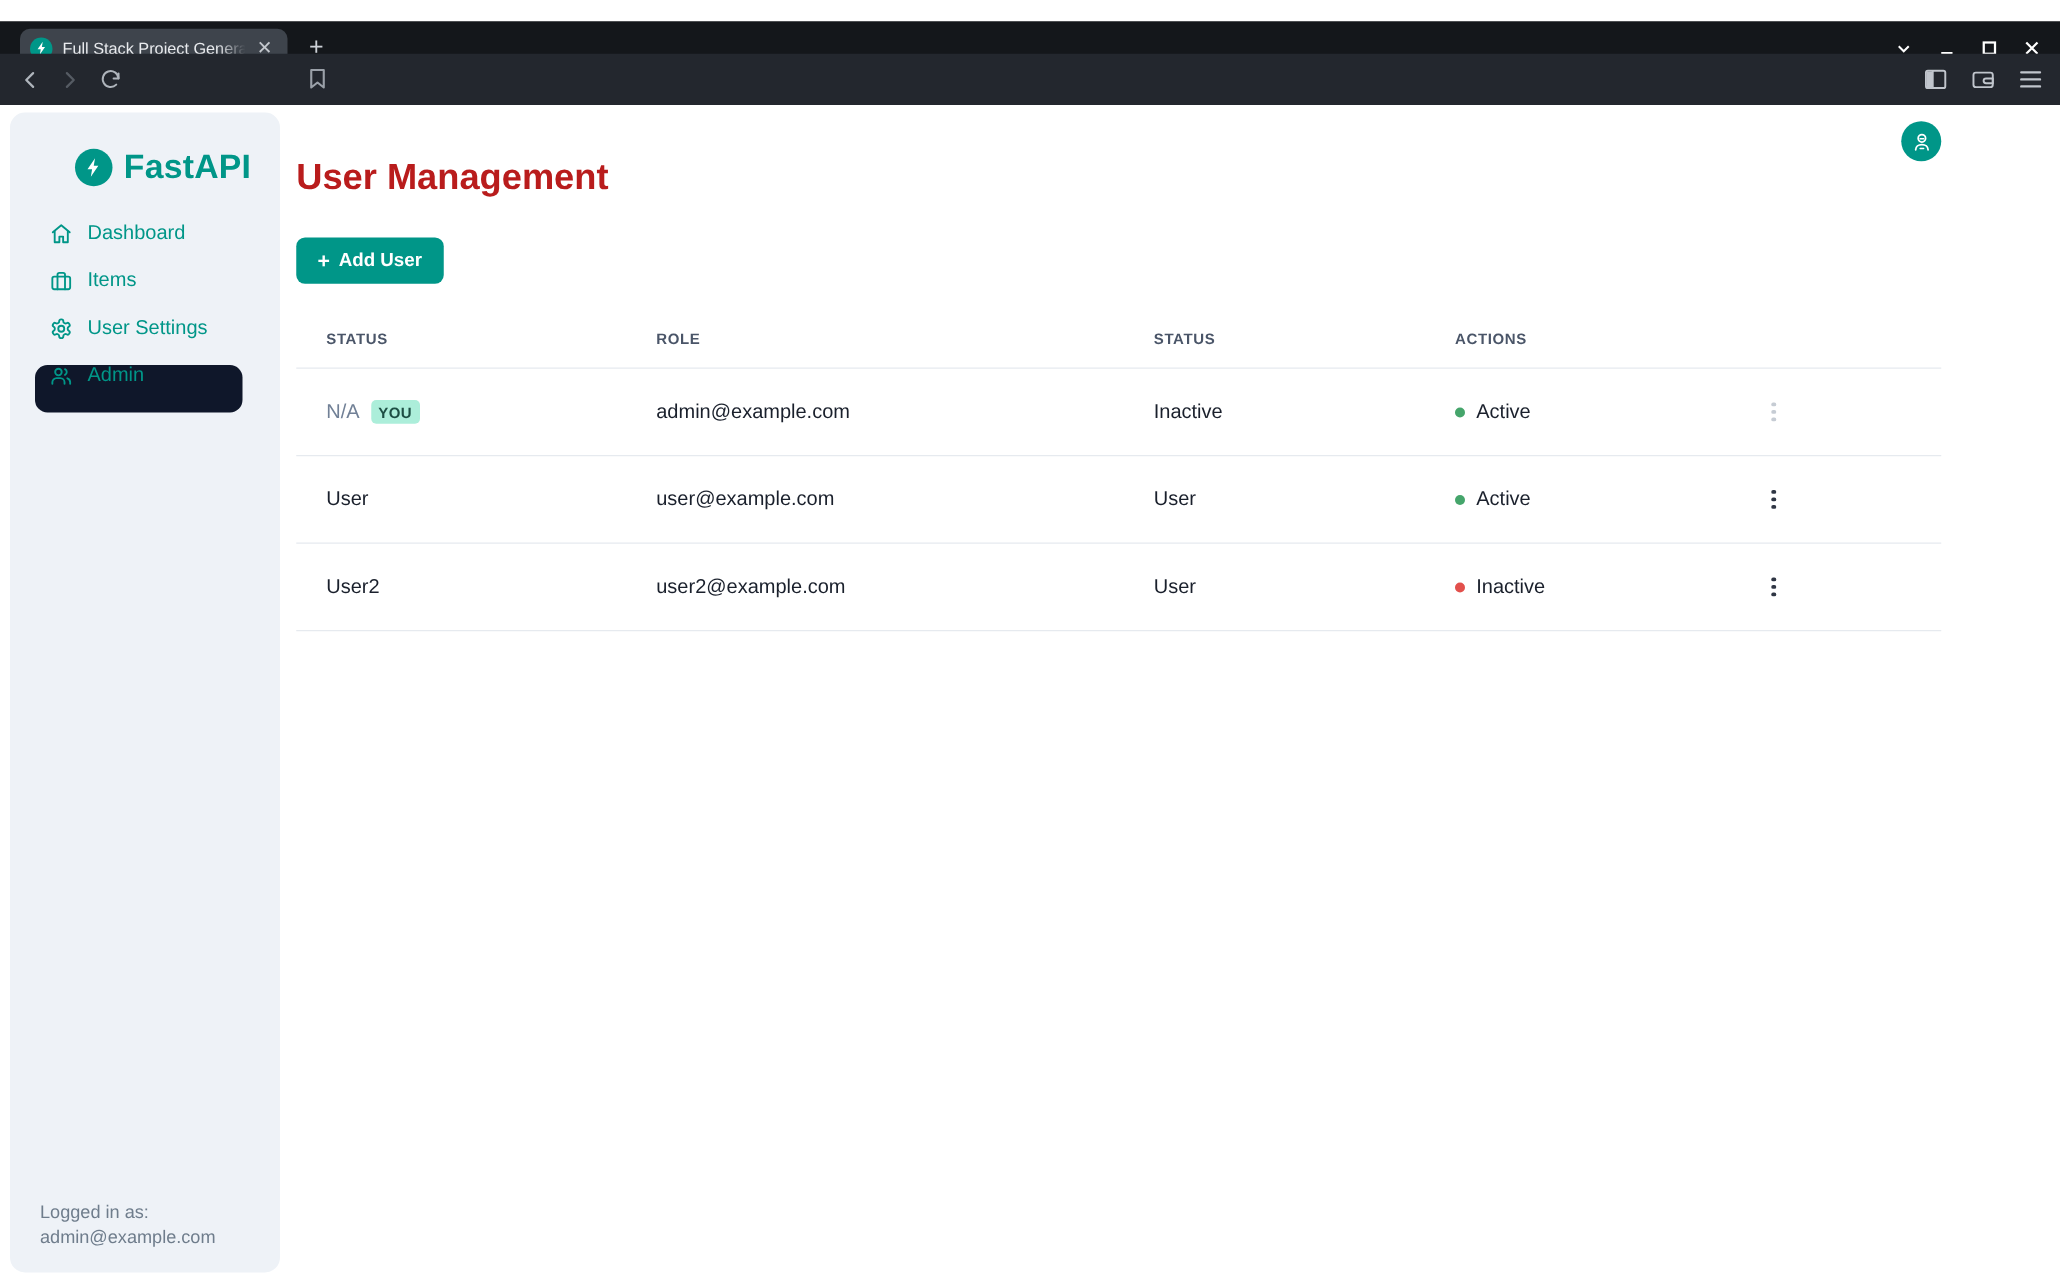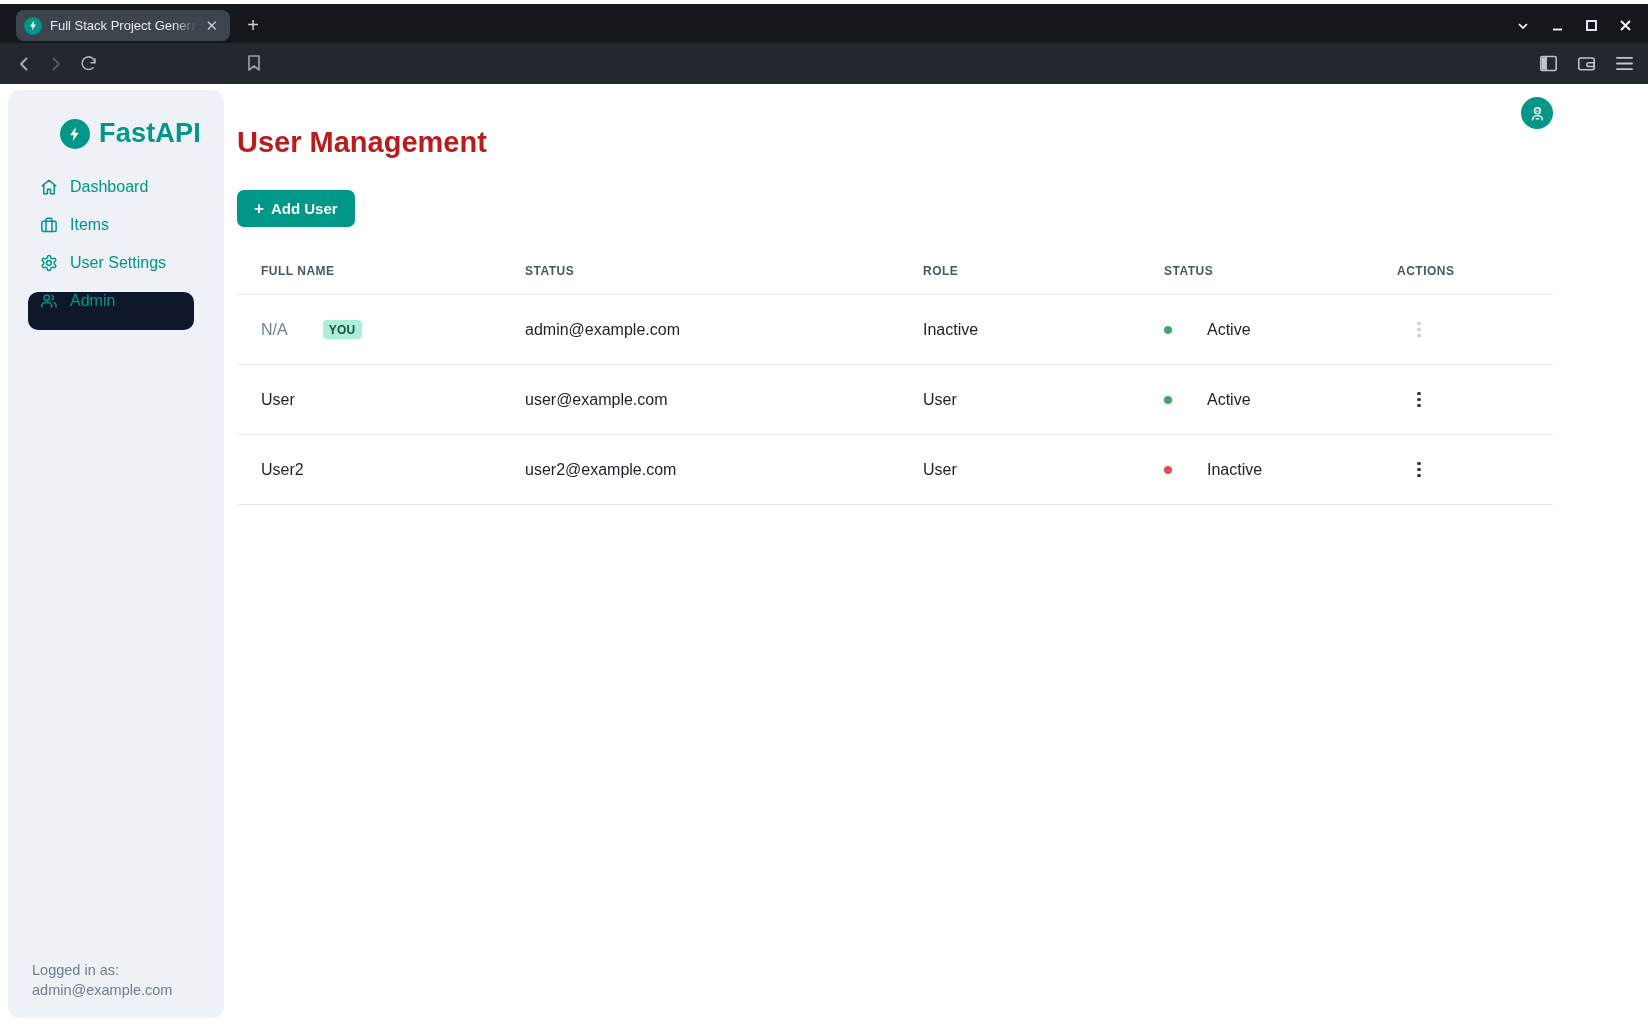--- a/index.html
+++ b/index.html
@@ -1,21 +1,21 @@
 <!DOCTYPE html>
 <html style="--accent: #009688; --badge-bg: #aceeda; --badge-text: #1d4e44; --status-active: #45a56b; --status-inactive: #e2504c;"><head>
 <meta charset="utf-8">
 <style>
   * { margin:0; padding:0; box-sizing:border-box; }
   html,body { width:1648px; height:1025px; background:#000; }
   body { font-family:"Liberation Sans", sans-serif; }
   .window { position:relative; width:1648px; height:1025px; overflow:hidden; background:#fff; }
 
   
-  .tabbar { position:absolute; left:0; top:4px; width:100%; height:43px; background:#14171b; }
+  .tabbar { position:absolute; left:0; top:17px; width:100%; height:43px; background:#14171b; }
   .tab { position:absolute; left:16px; top:6px; width:214px; height:31px; background:#3e444c;
          border-radius:8px; display:flex; align-items:center; padding:0 8px; }
   .favicon { width:18px; height:18px; border-radius:50%; background:var(--accent); flex:0 0 auto;
              display:flex; align-items:center; justify-content:center; }
   .tab-title { color:#e9ebee; font-size:13px; margin-left:8px; white-space:nowrap; overflow:hidden;
                flex:1; -webkit-mask-image:linear-gradient(to right,#000 82%,transparent 97%);
                mask-image:linear-gradient(to right,#000 82%,transparent 97%); }
   .tab-close { color:#c3c7cd; font-size:15px; line-height:1; padding:2px 4px; cursor:default; }
   .newtab { position:absolute; left:240px; top:8px; width:26px; height:26px; border-radius:6px;
             color:#cdd1d7; font-size:20px; display:flex; align-items:center; justify-content:center; }
@@ -72,21 +72,21 @@
   .user-fab { position:absolute; left:1521px; top:13px; width:32px; height:32px; border-radius:50%;
               background:var(--accent); border:none; display:flex; align-items:center; justify-content:center;
               cursor:pointer; }
 
   .table { position:absolute; left:237px; top:152px; width:1316px; }
   .t-head { display:grid; grid-template-columns:264px 398px 241px 233px 180px; height:59px;
             align-items:end; border-bottom:1px solid #e6eaef; }
   .t-head .th { padding:0 0 16px 24px; color:#4a5568; font-size:12px; font-weight:bold; letter-spacing:0.5px; }
   .t-row { display:grid; grid-template-columns:264px 398px 241px 233px 180px; height:70px;
            align-items:center; border-bottom:1px solid #e6eaef; }
-  .t-row .td { padding-left:24px; color:#1a202c; font-size:16px; display:flex; align-items:center;gap:26px; }
+  .t-row .td { padding-left:24px; color:#1a202c; font-size:16px; display:flex; align-items:center; }
   .name-muted { color:#718096; }
   .you-badge { margin-left:9px; background:var(--badge-bg); color:var(--badge-text); font-size:12px;
                font-weight:bold; border-radius:4px; padding:2.5px 6px; letter-spacing:0.3px; }
   .status-dot { width:8px; height:8px; border-radius:50%; margin-right:9px; flex:0 0 auto; }
   .dot-active { background:var(--status-active); }
   .dot-inactive { background:var(--status-inactive); }
   .kebab { background:none; border:none; display:flex; flex-direction:column; gap:2.5px; padding:6px 8px;
            margin-left:12px; cursor:pointer; }
   .kebab i { width:3.5px; height:3.5px; border-radius:50%; background:#2f3644; display:block; }
   .kebab.disabled i { background:#c6ccd4; }
@@ -287,21 +287,20 @@
       <svg width="17" height="17" viewBox="0 0 24 24" fill="none" stroke="#fff" stroke-width="2" stroke-linecap="round">
         <circle cx="12" cy="8" r="4.2"></circle>
           <path d="M10 8.5h4" stroke-width="1.6"></path>
           <path d="M5 21c0-3.6 3.1-6 7-6s7 2.4 7 6"></path>
           <path d="M10 19.5h4" stroke-width="1.6"></path>
       </svg>
     </button>
 
     <div class="table">
       <div class="t-head" id="thead">
-          <div class="th">FULL NAME</div>
           <div class="th">STATUS</div>
           <div class="th">ROLE</div>
           <div class="th">STATUS</div>
           <div class="th">ACTIONS</div>
         </div>
       <div id="tbody">
           <div class="t-row">
             <div class="td">
               <span class="name-muted">N/A</span>
               <span class="you-badge">YOU</span>

